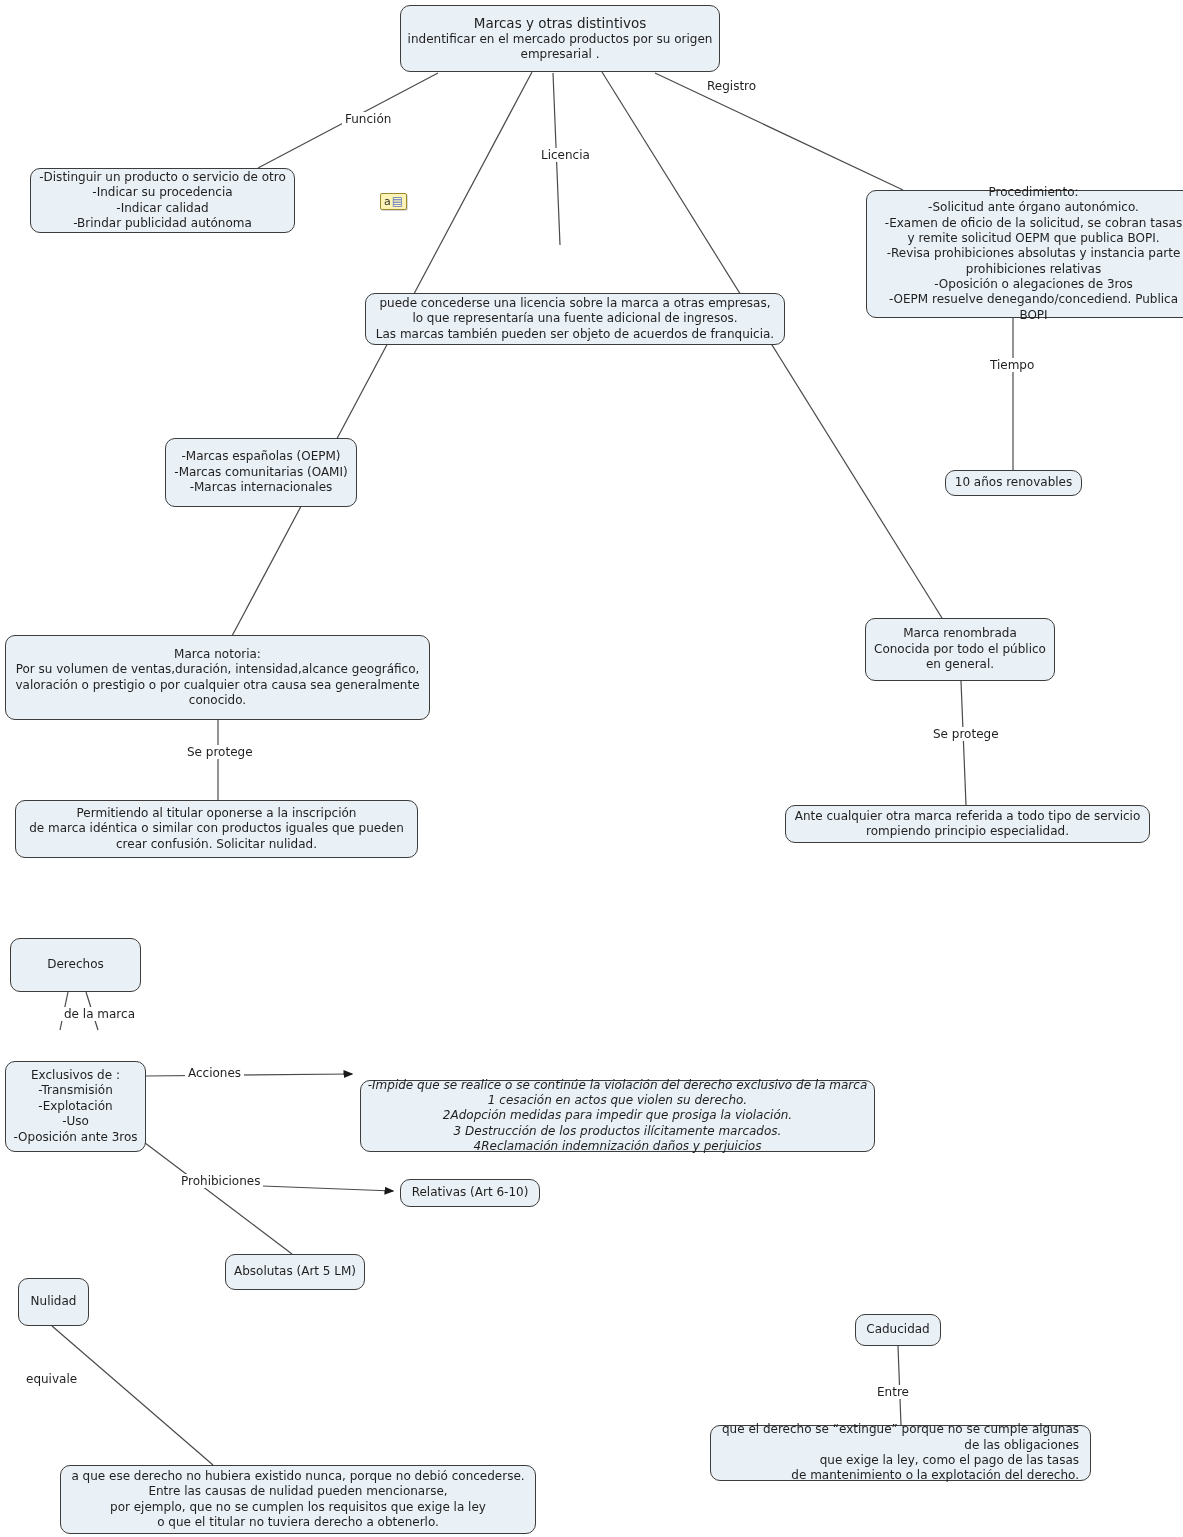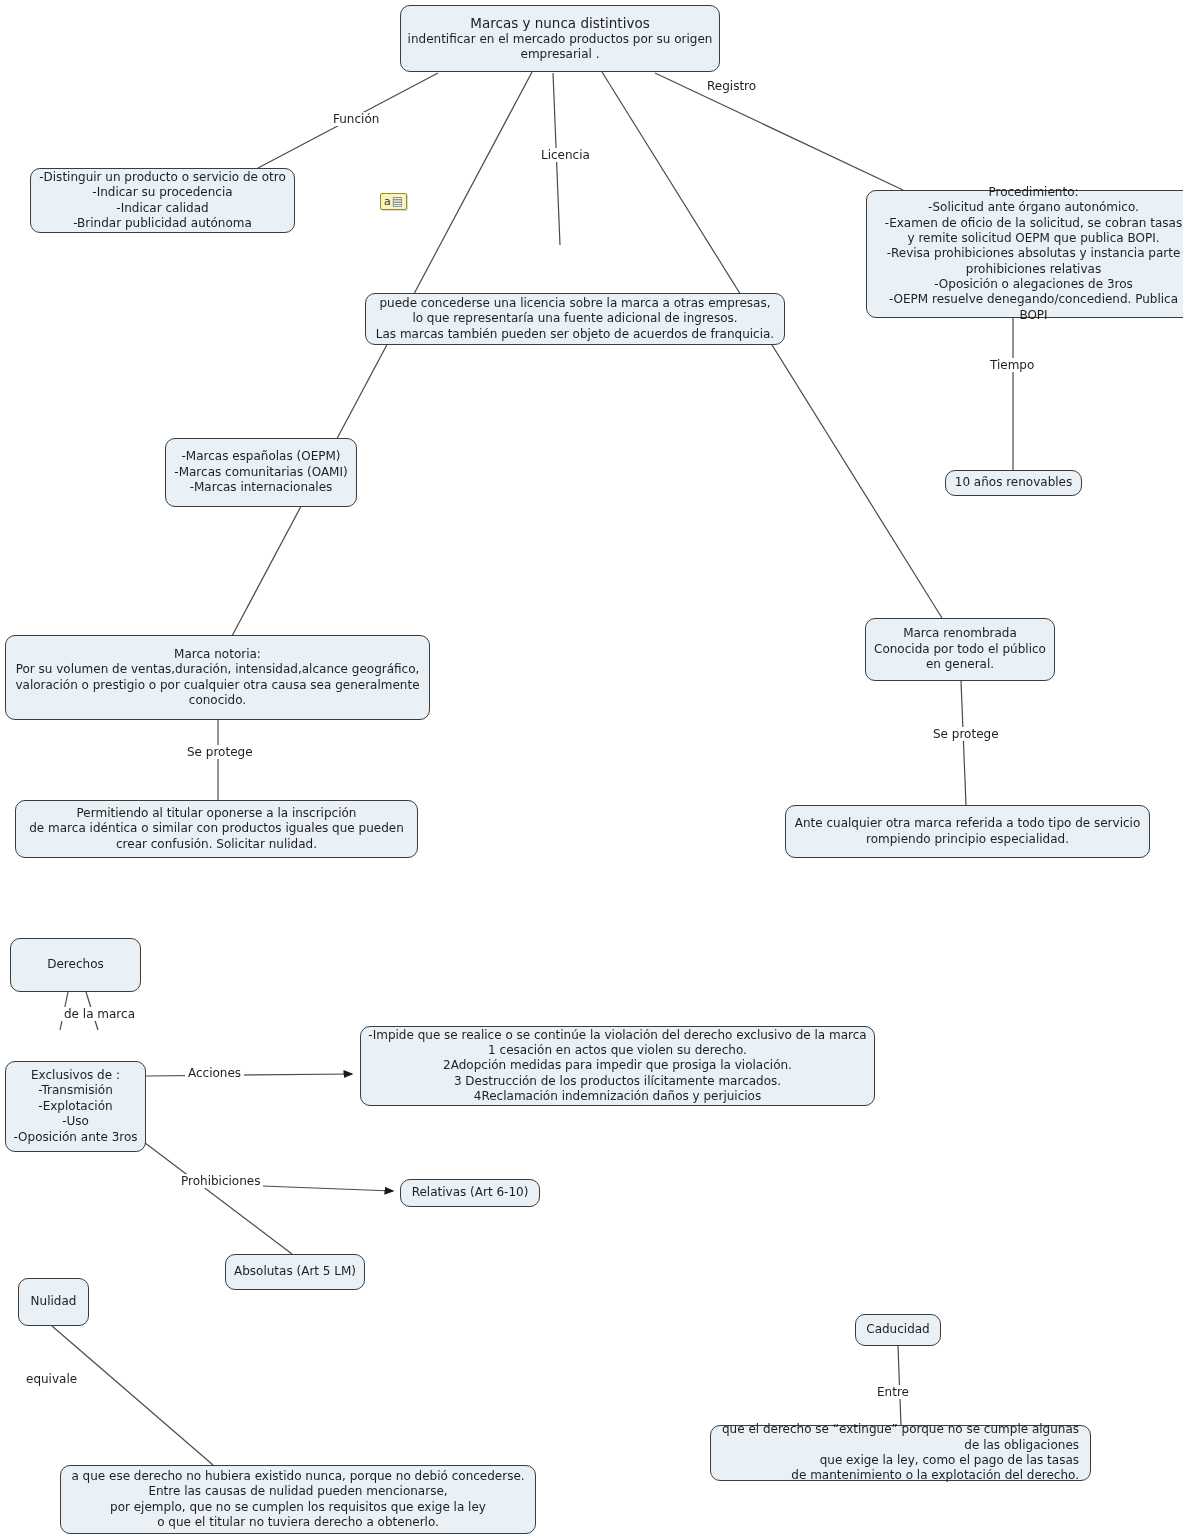--- a/index.html
+++ b/index.html
@@ -54,21 +54,21 @@
     <line class="connector" x1="68" y1="992" x2="60" y2="1030"></line>
     <line class="connector" x1="86" y1="992" x2="98" y2="1030"></line>
     <line class="connector" x1="146" y1="1076" x2="352" y2="1074" marker-end="url(#arrow)"></line>
     <line class="connector" x1="116" y1="1121" x2="292" y2="1254"></line>
     <line class="connector" x1="262" y1="1186" x2="393" y2="1191" marker-end="url(#arrow)"></line>
     <line class="connector" x1="52" y1="1326" x2="213" y2="1465"></line>
     <line class="connector" x1="898" y1="1346" x2="901" y2="1425"></line>
   </svg>
 
   <div class="node" style="left:400px;top:5px;width:320px;height:67px;">
-    <div class="node-heading">Marcas y nunca distintivos</div>
+    <div class="node-heading">Marcas y otras distintivos</div>
     <div class="node-text">indentificar en el mercado productos por su origen
 empresarial .</div>
   </div>
 
   <div class="node" style="left:30px;top:168px;width:265px;height:65px;">
     <div class="node-text">-Distinguir un producto o servicio de otro
 -Indicar su procedencia
 -Indicar calidad
 -Brindar publicidad autónoma</div>
   </div>
@@ -99,21 +99,21 @@
   <div class="node" style="left:945px;top:470px;width:137px;height:26px;">
     <div class="node-text">10 años renovables</div>
   </div>
 
   <div class="node" style="left:865px;top:618px;width:190px;height:63px;">
     <div class="node-text">Marca renombrada
 Conocida por todo el público
 en general.</div>
   </div>
 
-  <div class="node" style="left:785px;top:805px;width:365px;height:53px;">
+  <div class="node" style="left:785px;top:805px;width:365px;height:38px;">
     <div class="node-text">Ante cualquier otra marca referida a todo tipo de servicio
 rompiendo principio especialidad.</div>
   </div>
 
   <div class="node" style="left:5px;top:635px;width:425px;height:85px;">
     <div class="node-text">Marca notoria:
 Por su volumen de ventas,duración, intensidad,alcance geográfico,
 valoración o prestigio o por cualquier otra causa sea generalmente
 conocido.</div>
   </div>
@@ -129,21 +129,21 @@
   </div>
 
   <div class="node" style="left:5px;top:1030px;width:141px;height:91px;margin-top:31px;">
     <div class="node-text">Exclusivos de :
 -Transmisión
 -Explotación
 -Uso
 -Oposición ante 3ros</div>
   </div>
 
-  <div class="node" style="left:360px;top:1026px;width:515px;height:80px;">
+  <div class="node" style="left:360px;top:1080px;width:515px;height:72px;font-style:italic;">
     <div class="node-text">-Impide que se realice o se continúe la violación del derecho exclusivo de la marca
 1 cesación en actos que violen su derecho.
 2Adopción medidas para impedir que prosiga la violación.
 3 Destrucción de los productos ilícitamente marcados.
 4Reclamación indemnización daños y perjuicios</div>
   </div>
 
   <div class="node" style="left:400px;top:1179px;width:140px;height:28px;">
     <div class="node-text">Relativas (Art 6-10)</div>
   </div>
@@ -172,21 +172,21 @@
 de las obligaciones
 que exige la ley, como el pago de las tasas
 de mantenimiento o la explotación del derecho.</div>
   </div>
 
   <div class="resource-icon" style="left:380px;top:193px;">
     <span>a</span>
       <span class="ri-doc">▤</span>
   </div>
 
-  <span class="link-label" style="left:330px;top:112px;">Función</span>
+  <span class="link-label" style="left:342px;top:112px;">Función</span>
   <span class="link-label" style="left:538px;top:148px;">Licencia</span>
   <span class="link-label" style="left:704px;top:79px;">Registro</span>
   <span class="link-label" style="left:987px;top:358px;">Tiempo</span>
   <span class="link-label" style="left:930px;top:727px;">Se protege</span>
   <span class="link-label" style="left:184px;top:745px;">Se protege</span>
   <span class="link-label" style="left:43px;top:1007px;margin-left:18px;">de la marca</span>
   <span class="link-label" style="left:185px;top:1066px;">Acciones</span>
   <span class="link-label" style="left:178px;top:1174px;">Prohibiciones</span>
   <span class="link-label" style="left:23px;top:1372px;">equivale</span>
   <span class="link-label" style="left:874px;top:1385px;">Entre</span>

